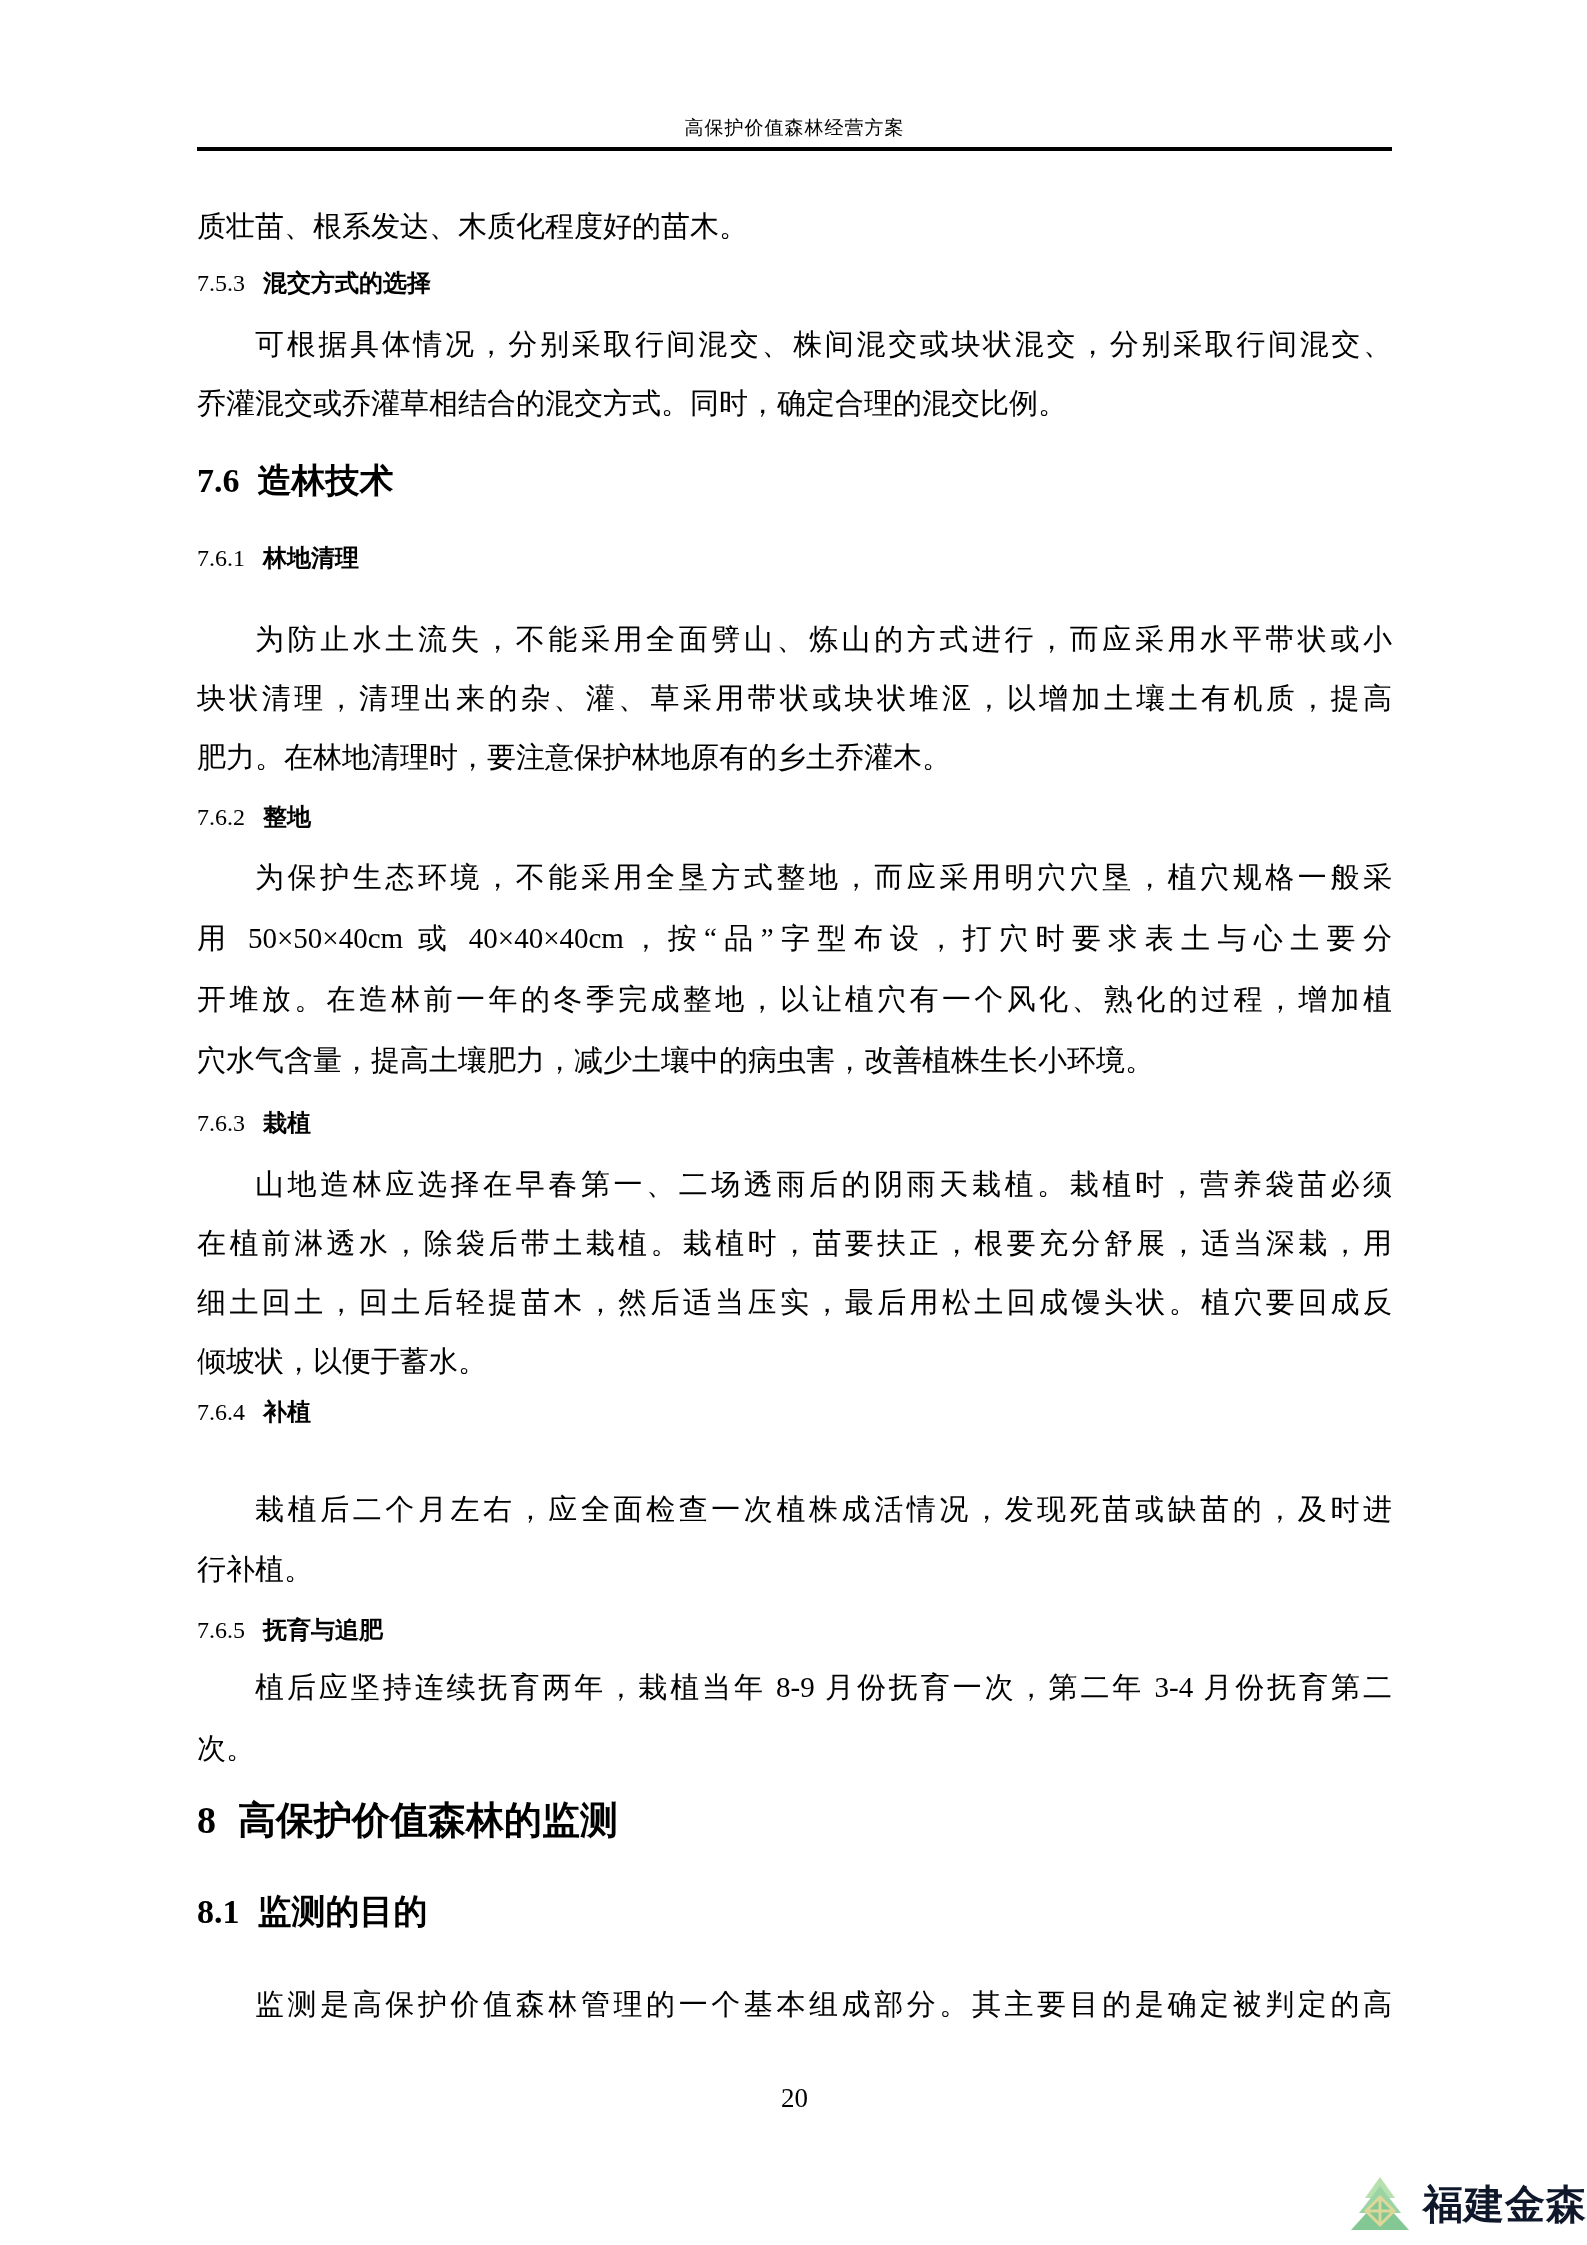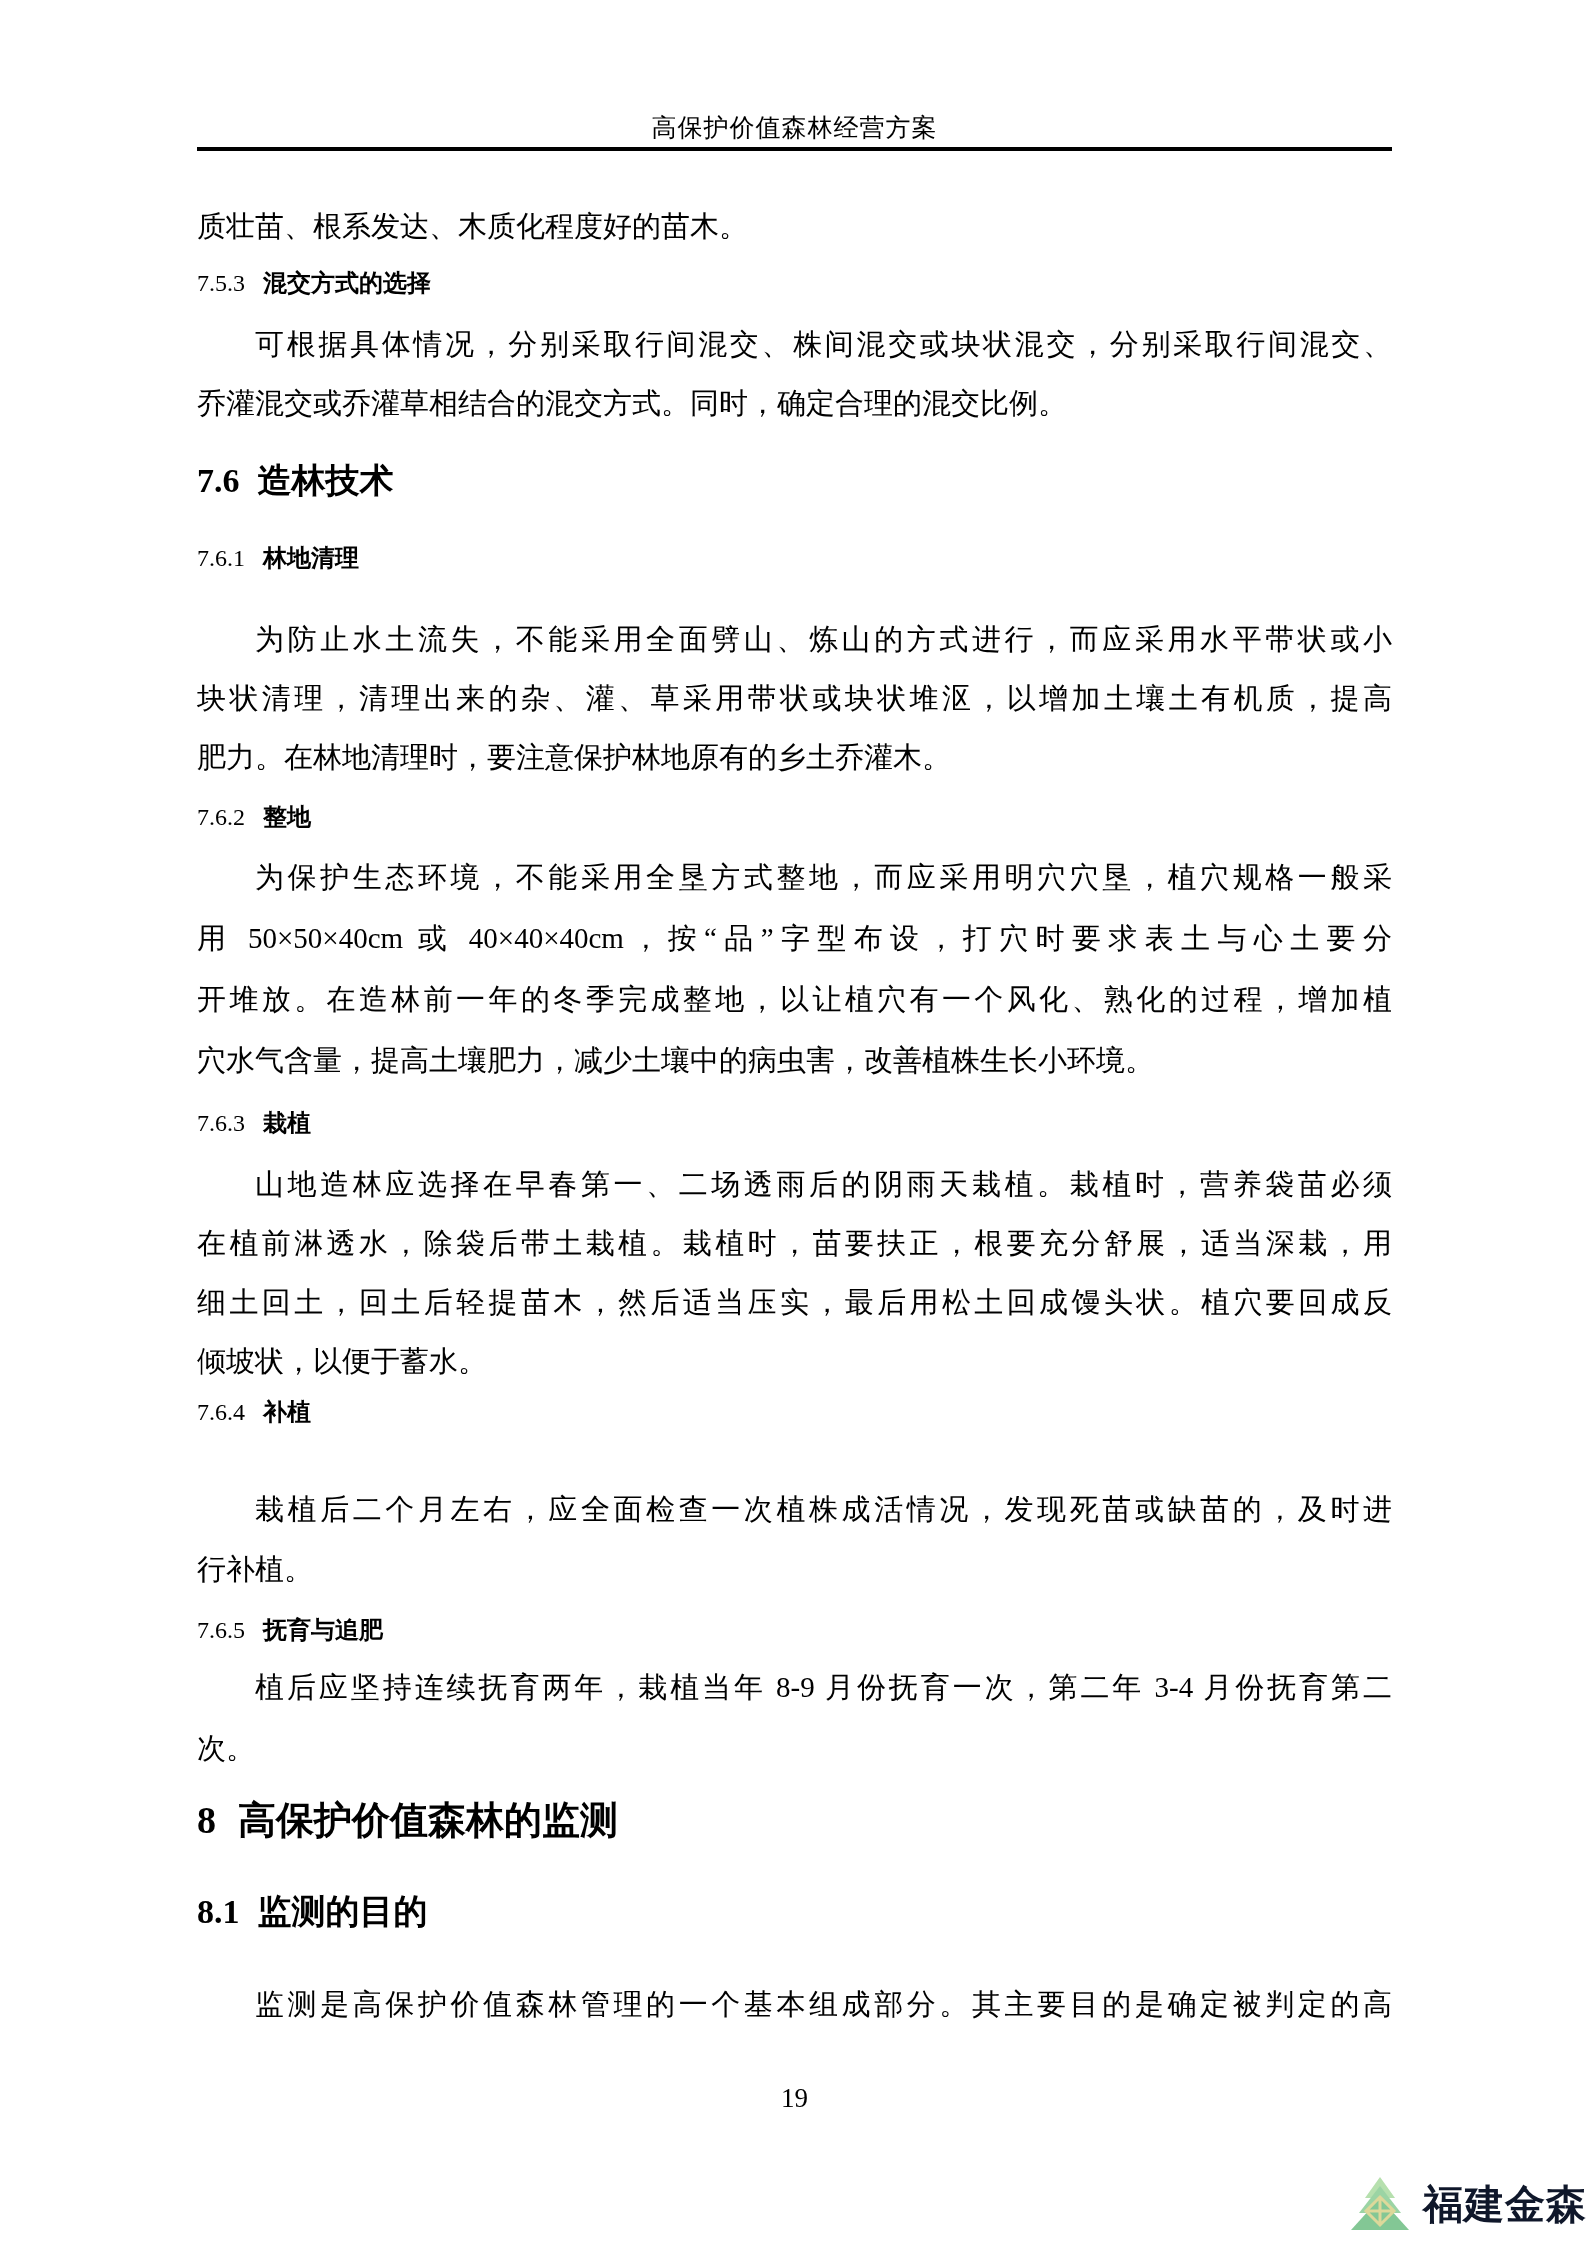--- a/index.html
+++ b/index.html
@@ -4,21 +4,21 @@
 <style>
   html,body { margin:0; padding:0; background:#888; }
   .page {
     position:relative; width:1587px; height:2245px; margin:0 auto;
     background:#ffffff; color:#000;
     font-family:"Liberation Serif","DejaVu Serif",serif;
     overflow:hidden;
   }
   .hdr-title {
     position:absolute; left:197px; width:1195px; top:113px;
-    text-align:center; font-size:25px; line-height:30px;
+    text-align:center; font-size:19px; line-height:30px;
     letter-spacing:1px;
   }
   .hdr-rule {
     position:absolute; left:197px; width:1195px; top:147px; height:4px;
     background:#000;
   }
   .bline {
     position:absolute; left:197px; width:1195px;
     font-size:29px; line-height:59px; text-align:left;
   }
@@ -109,21 +109,21 @@
 
   <div class="hsec h-big" style="top:1790px">
     <span class="num">8</span><span>高保护价值森林的监测</span>
   </div>
 
   <div class="hsec h-mid" style="top:1881px">
     <span class="num">8.1</span><span>监测的目的</span>
   </div>
   <div class="bline just indent" style="top:1975px">监测是高保护价值森林管理的一个基本组成部分。其主要目的是确定被判定的高</div>
 
-  <div class="pgnum">19</div>
+  <div class="pgnum">20</div>
 
   <div class="logo">
     <svg class="logo-tree" viewBox="0 0 60 56" xmlns="http://www.w3.org/2000/svg">
       <path d="M30,1 L15,22 L45,22 Z" fill="#b6e0ae"></path>
       <path d="M30,10 L9,37 L51,37 Z" fill="#9bd4a4"></path>
       <path d="M30,22 L1,54 L59,54 Z" fill="#83c795"></path>
       <path d="M30,21 L44,35 L30,49 L16,35 Z M16,35 L44,35 M30,21 L30,49" fill="none" stroke-width="3" stroke="#ddd89a"></path>
     </svg>
     <span class="logo-text">福建金森</span>
   </div>

